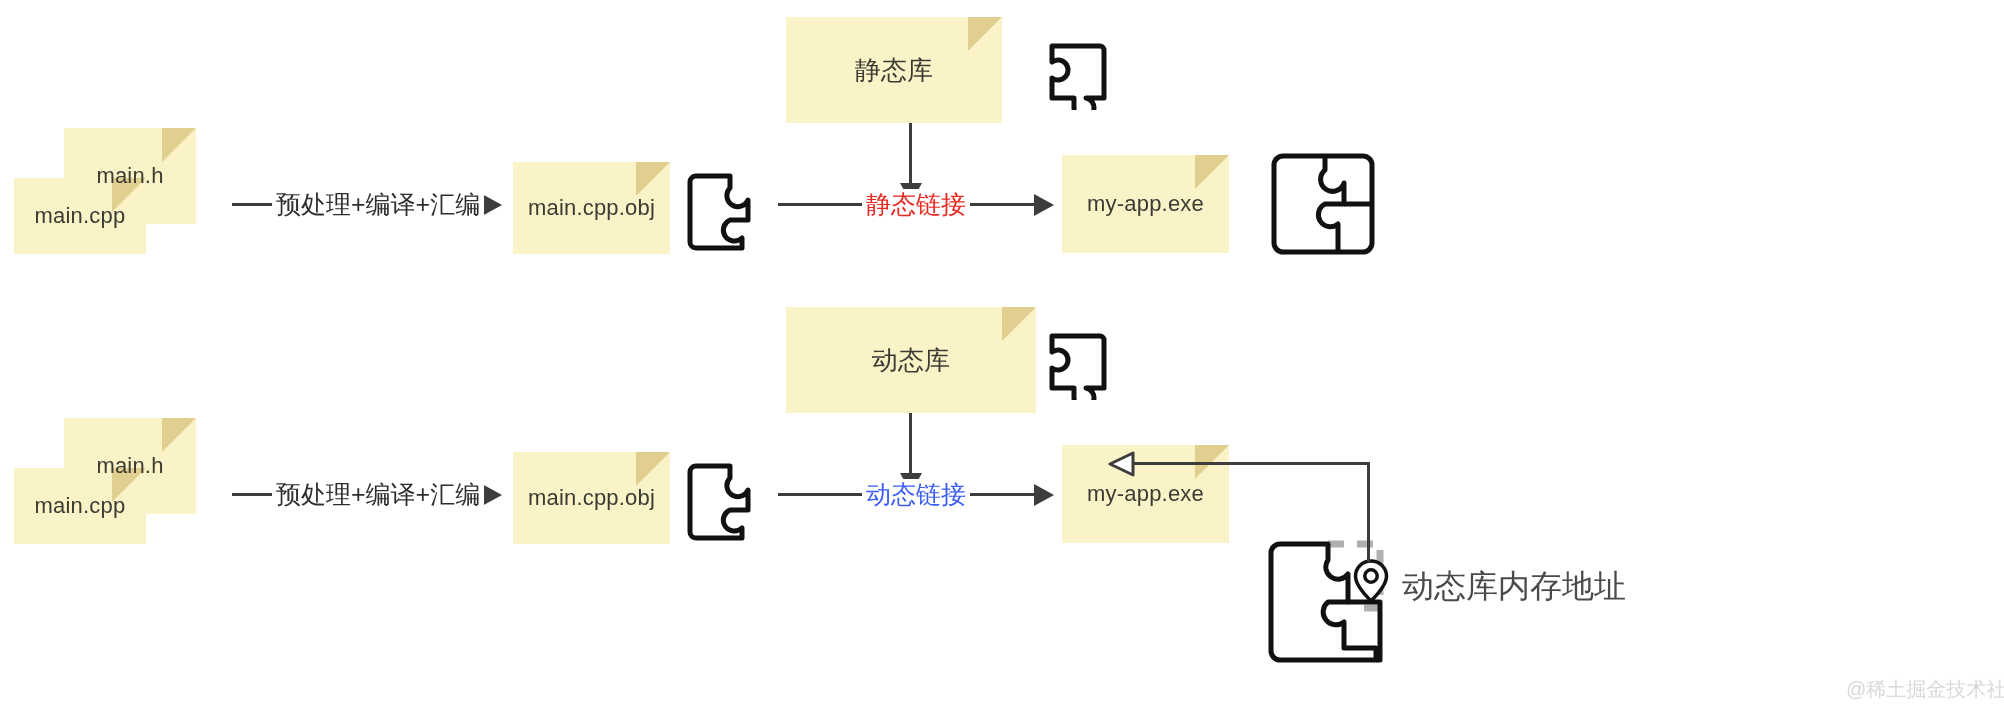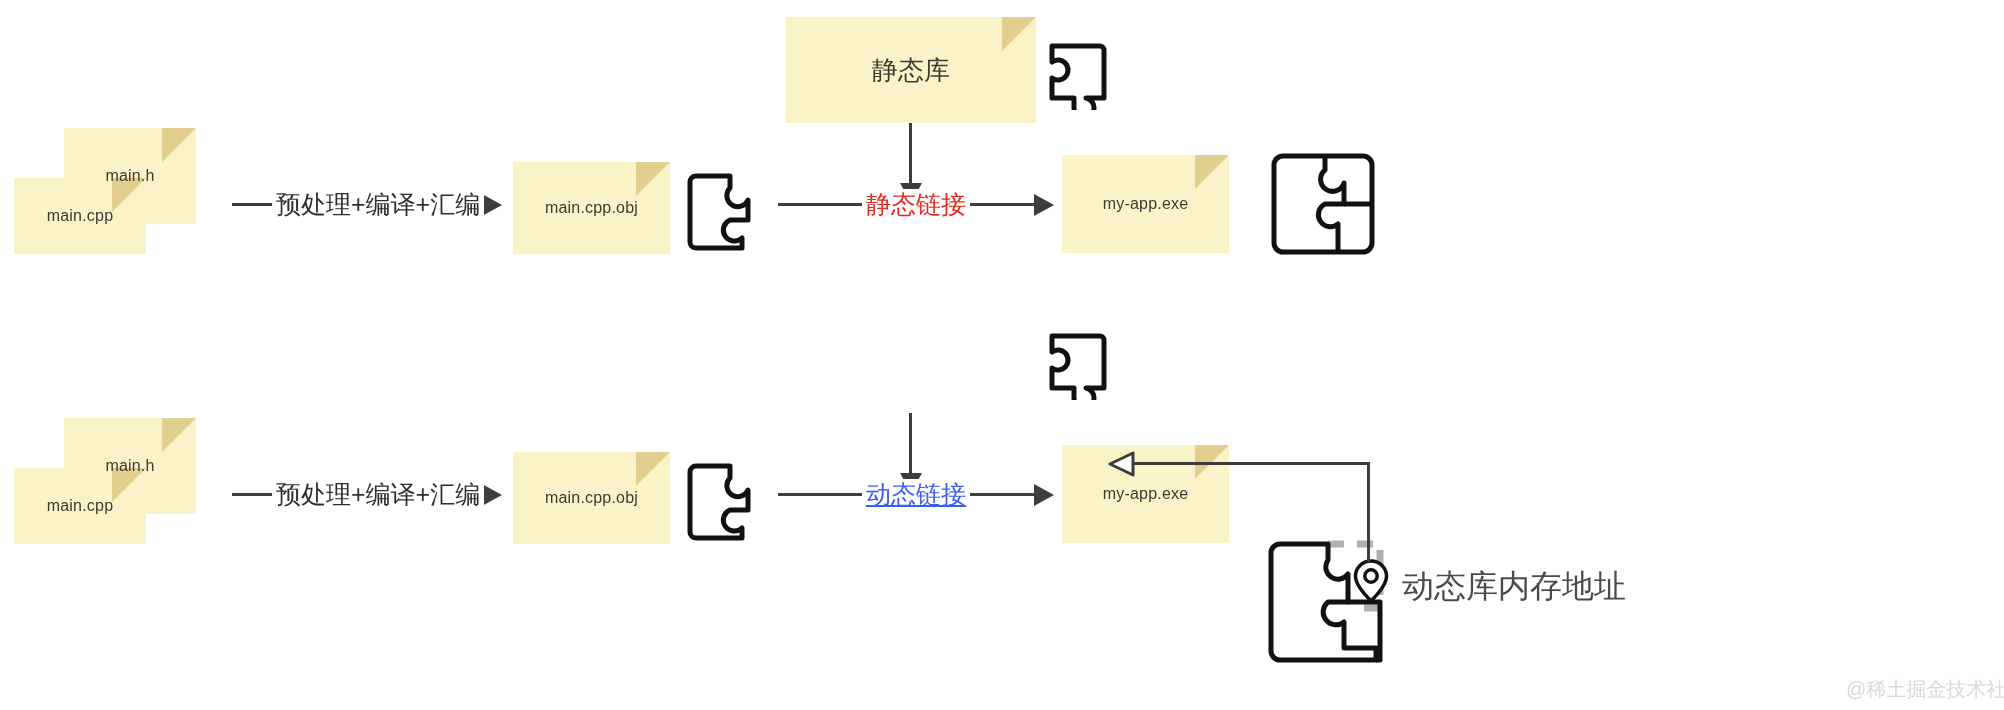--- a/index.html
+++ b/index.html
@@ -16,21 +16,21 @@
   }
   
   .note{
     position:absolute;
     background:#fbf3c8;
     box-sizing:border-box;
     display:flex;
     align-items:center;
     justify-content:center;
     color:#3b3b33;
-    font-size:16px;
+    font-size:22px;
     letter-spacing:.2px;
   }
   .note .fold2{
     position:absolute;
     top:0; right:0;
     width:0;height:0;
     border-style:solid;
     border-width:34px 34px 0 0;
     border-color:#e1cf8f transparent transparent transparent;
   }
@@ -64,21 +64,21 @@
   }
   .arrow-label{
     position:absolute;
     font-size:25px;
     white-space:nowrap;
     background:#ffffff;
     padding:0 4px;
     line-height:30px;
   }
   .arrow-label.static{color:#e8291f;text-align:right;}
-  .arrow-label.dynamic{color:#3b5df6;text-decoration:underline;}
+  .arrow-label.dynamic{color:#3b5df6;}
   .arrow-label.plain{color:#2e2e2e;}
 
   
   .icon{position:absolute;}
 
   
   .caption{
     position:absolute;
     font-size:32px;
     color:#4a4a4a;
@@ -114,21 +114,21 @@
     <div class="fold2"></div>
     <span class="lbl">main.cpp.obj</span>
   </div>
 
   <div class="icon" style="left:686px; top:172px; width:76px; height:80px;">
     <svg viewBox="0 0 76 80" width="76" height="80">
       <path d="M10 4 H44 V16 A11 11 0 1 0 62 28 V48 H44 A11 11 0 1 0 56 66 V76 H10 A6 6 0 0 1 4 70 V10 A6 6 0 0 1 10 4 Z" fill="#ffffff" stroke="#111111" stroke-width="5" stroke-linejoin="round"></path>
     </svg>
   </div>
 
-  <div class="note cn" style="left:786px; top:17px; width:250px; height:106px;">
+  <div class="note cn" style="left:786px; top:17px; width:216px; height:106px;">
     <div class="fold2"></div>
     <span class="lbl">静态库</span>
   </div>
 
   <div class="icon" style="left:1044px; top:38px; width:66px; height:72px;">
     <svg viewBox="0 0 66 72" width="66" height="72">
       <path d="M8 8 H56 A4 4 0 0 1 60 12 V60 H42 A10 10 0 1 1 30 70 V60 H8 V40 A10 10 0 1 0 8 24 Z" fill="#ffffff" stroke="#111111" stroke-width="5" stroke-linejoin="round"></path>
     </svg>
   </div>
 
@@ -170,20 +170,24 @@
     <div class="fold2"></div>
     <span class="lbl">main.cpp.obj</span>
   </div>
 
   <div class="icon" style="left:686px; top:462px; width:76px; height:80px;">
     <svg viewBox="0 0 76 80" width="76" height="80">
       <path d="M10 4 H44 V16 A11 11 0 1 0 62 28 V48 H44 A11 11 0 1 0 56 66 V76 H10 A6 6 0 0 1 4 70 V10 A6 6 0 0 1 10 4 Z" fill="#ffffff" stroke="#111111" stroke-width="5" stroke-linejoin="round"></path>
     </svg>
   </div>
 
+  <div class="note cn" style="left:786px; top:307px; width:250px; height:106px;">
+    <div class="fold2"></div>
+    <span class="lbl">动态库</span>
+  </div>
 
   <div class="icon" style="left:1044px; top:328px; width:66px; height:72px;">
     <svg viewBox="0 0 66 72" width="66" height="72">
       <path d="M8 8 H56 A4 4 0 0 1 60 12 V60 H42 A10 10 0 1 1 30 70 V60 H8 V40 A10 10 0 1 0 8 24 Z" fill="#ffffff" stroke="#111111" stroke-width="5" stroke-linejoin="round"></path>
     </svg>
   </div>
 
   <div class="vline" style="left:909px; top:413px; height:62px;"></div>
   <div class="varrow-head" style="left:900px; top:473px;"></div>
 

